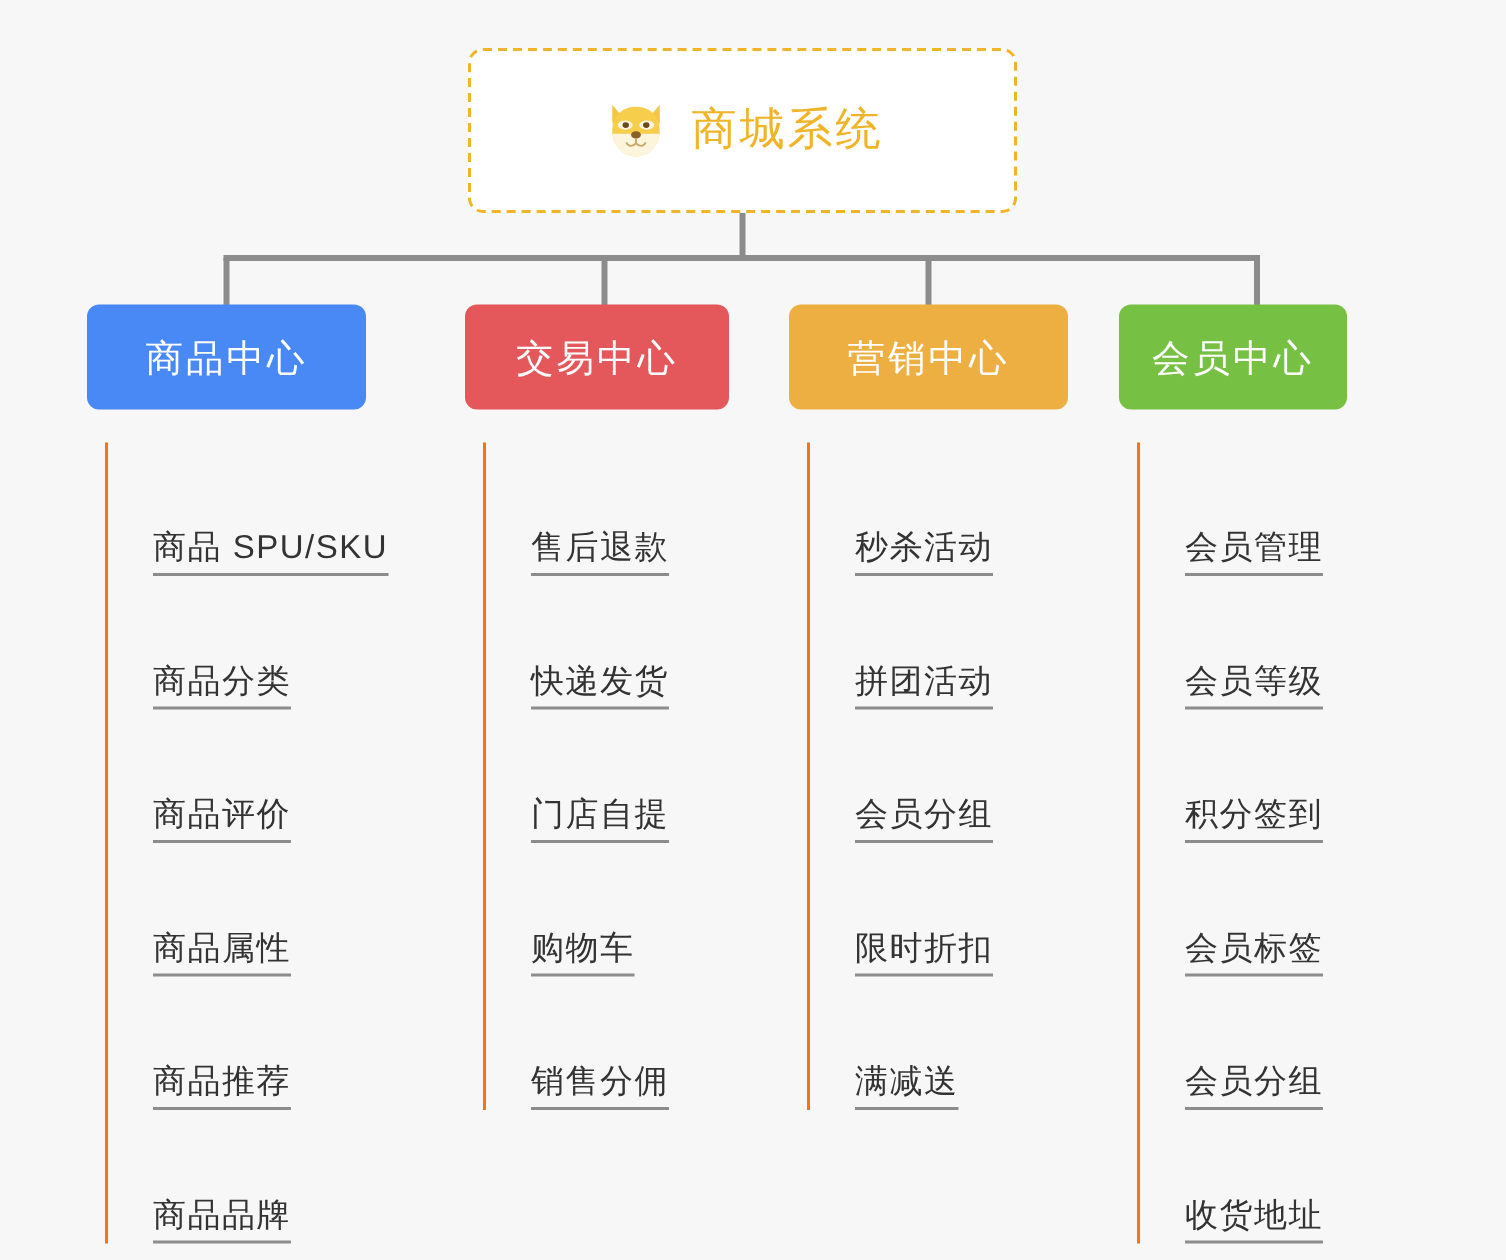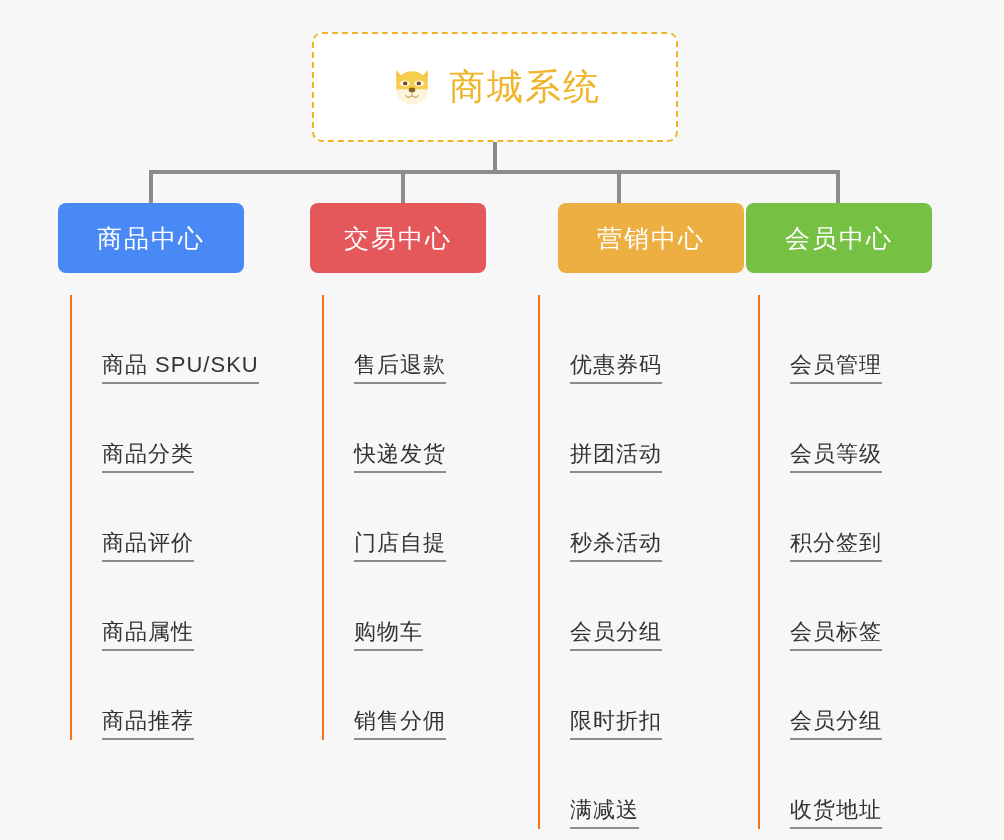--- a/index.html
+++ b/index.html
@@ -36,21 +36,21 @@
     justify-content: center;
     gap: 14px;
   }
   .root-icon {
     width: 46px;
     height: 46px;
     flex: 0 0 auto;
     display: block;
   }
   .root-title {
-    font-size: 36px;
+    font-size: 30px;
     line-height: 1;
     color: #f0b429;
     letter-spacing: 2px;
     white-space: nowrap;
   }
 
   
   .connector-svg {
     position: absolute;
     left: 0;
@@ -85,22 +85,22 @@
     display: flex;
     align-items: center;
     justify-content: center;
     color: #ffffff;
     font-size: 25px;
     letter-spacing: 2px;
     white-space: nowrap;
   }
   .branch-0 .branch-header { width: 186px; margin-left: 0; }
   .branch-1 .branch-header { width: 176px; }
-  .branch-2 .branch-header { width: 186px; margin-left: 32px; }
-  .branch-3 .branch-header { width: 186px; }
+  .branch-2 .branch-header { width: 186px; }
+  .branch-3 .branch-header { width: 152px; }
 
   
   .leaf-list {
     position: relative;
     margin-top: 22px;
     margin-left: 12px;
     padding-left: 0;
     border-left: 2px solid #f97316;
     list-style: none;
   }
@@ -171,20 +171,23 @@
           </li>
         <li class="leaf-item">
             <span class="leaf-label">商品评价</span>
           </li>
         <li class="leaf-item">
             <span class="leaf-label">商品属性</span>
           </li>
         <li class="leaf-item">
             <span class="leaf-label">商品推荐</span>
           </li>
+        <li class="leaf-item">
+            <span class="leaf-label">商品品牌</span>
+          </li>
       </ul>
     </div>
 
     <div class="branch branch-1">
       <div class="branch-header" style="background: rgb(228, 87, 90);">交易中心</div>
       <ul class="leaf-list">
         <li class="leaf-item">
             <span class="leaf-label">售后退款</span>
           </li>
         <li class="leaf-item">
@@ -199,27 +202,24 @@
         <li class="leaf-item">
             <span class="leaf-label">销售分佣</span>
           </li>
       </ul>
     </div>
 
     <div class="branch branch-2">
       <div class="branch-header" style="background: rgb(237, 175, 66);">营销中心</div>
       <ul class="leaf-list">
         <li class="leaf-item">
-            <span class="leaf-label">优惠券码</span>
+            <span class="leaf-label">秒杀活动</span>
           </li>
         <li class="leaf-item">
             <span class="leaf-label">拼团活动</span>
-          </li>
-        <li class="leaf-item">
-            <span class="leaf-label">秒杀活动</span>
           </li>
         <li class="leaf-item">
             <span class="leaf-label">会员分组</span>
           </li>
         <li class="leaf-item">
             <span class="leaf-label">限时折扣</span>
           </li>
         <li class="leaf-item">
             <span class="leaf-label">满减送</span>
           </li>

